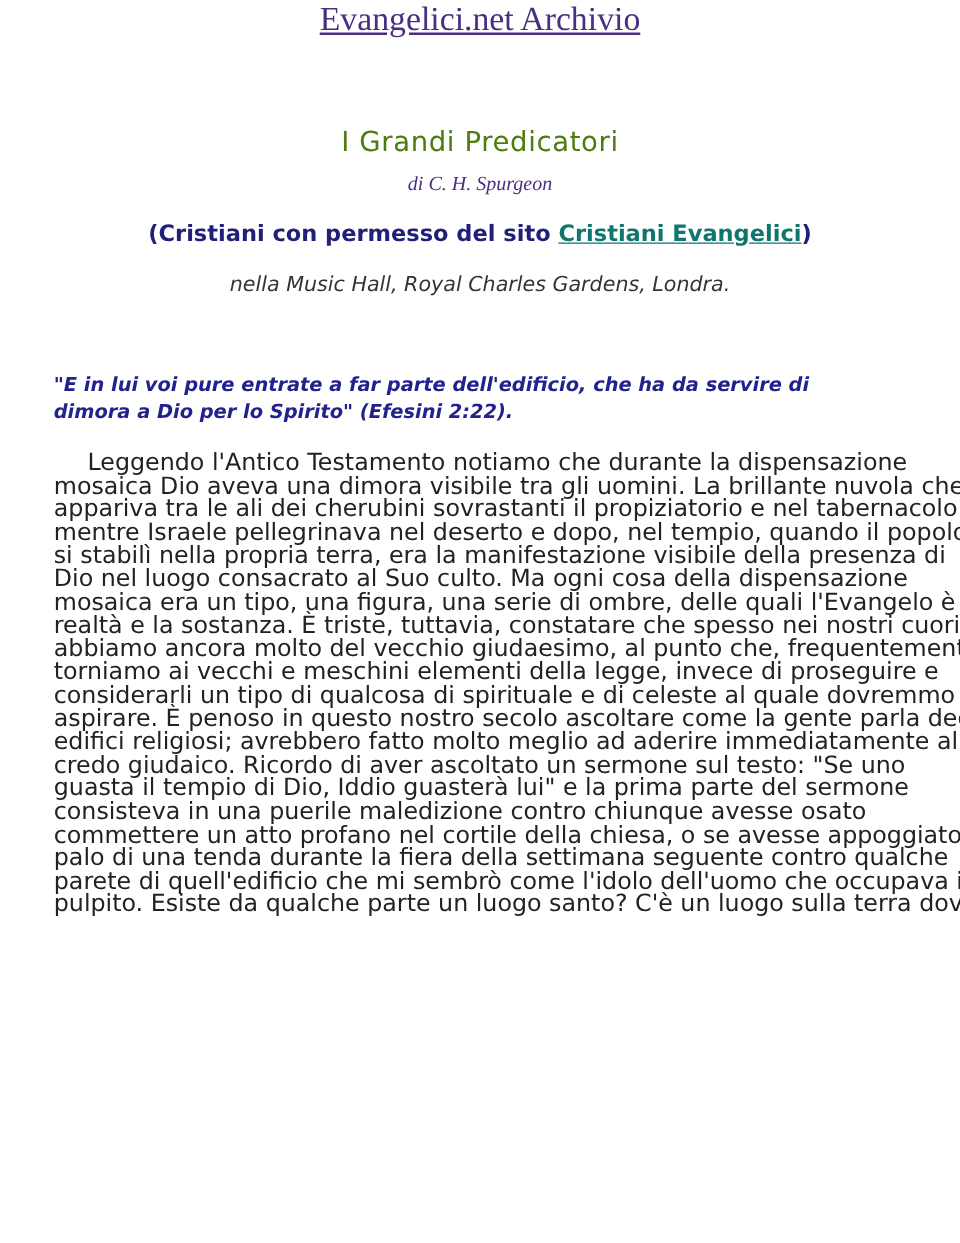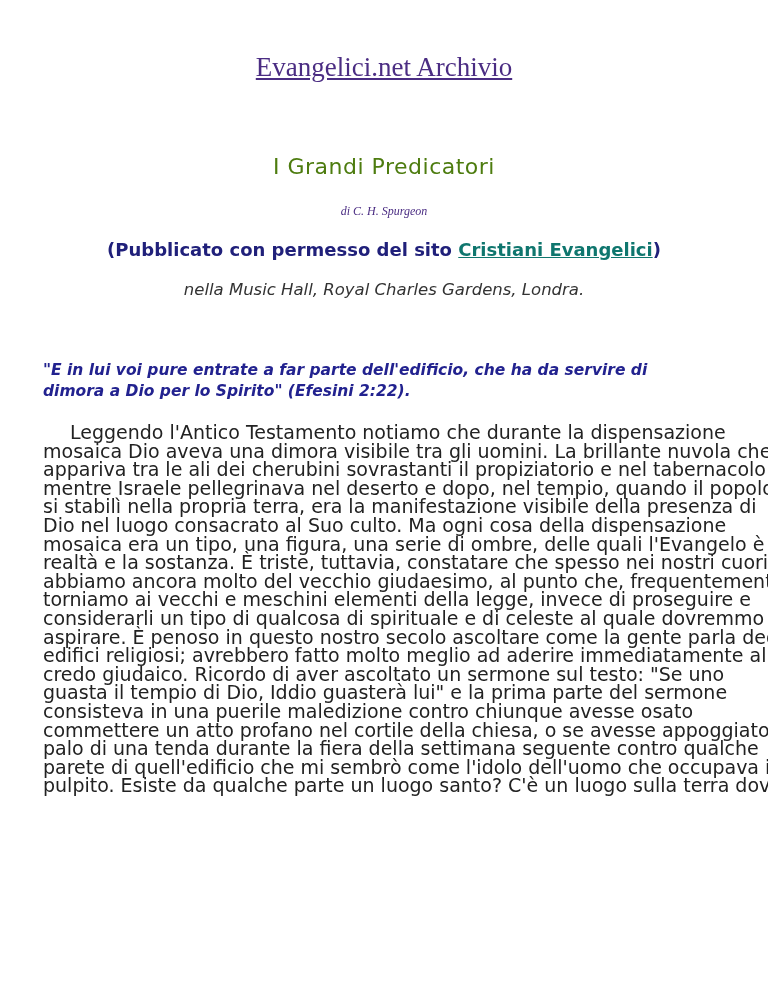--- a/index.html
+++ b/index.html
@@ -5,21 +5,21 @@
   html, body { margin: 0; padding: 0; background: #ffffff; }
   .page {
     width: 768px;
     height: 994px;
     background: #ffffff;
     overflow: hidden;
     font-family: "DejaVu Sans", sans-serif;
     box-sizing: border-box;
   }
   .center { text-align: center; }
-  .archive-link-wrap { padding-top: 52px; }
+  .archive-link-wrap { }
   a.archive-link {
     font-family: "Liberation Serif", serif;
     font-size: 27px;
     color: #4b2d83;
     text-decoration: underline;
     cursor: pointer;
   }
   .series-title {
     margin-top: 71px;
     font-size: 22px;
@@ -27,24 +27,24 @@
     letter-spacing: 0.5px;
   }
   .sermon-title {
     margin-top: 40px;
     font-size: 21px;
     font-weight: bold;
     color: #20207a;
     letter-spacing: 1px;
   }
   .author-line {
-    margin-top: 25px;
+    margin-top: 12px;
     font-family: "Liberation Serif", serif;
     font-style: italic;
-    font-size: 12px;
+    font-size: 16px;
     color: #4b2d83;
   }
   .permission-line {
     margin-top: 20px;
     font-size: 18px;
     font-weight: bold;
     color: #20207a;
   }
   a.perm-link {
     color: #0f766e;
@@ -85,21 +85,21 @@
   <div class="center archive-link-wrap">
     <a class="archive-link">Evangelici.net Archivio</a>
   </div>
 
   <div class="center series-title">I Grandi Predicatori</div>
 
 
   <div class="center author-line">di C. H. Spurgeon</div>
 
   <div class="center permission-line">
-    <span>(Pubblicato con permesso del sito </span><a class="perm-link">Cristiani Evangelici</a><span>)</span>
+    <span>(Cristiani con permesso del sito </span><a class="perm-link">Cristiani Evangelici</a><span>)</span>
   </div>
 
 
   <div class="center sermon-info sermon-info-2">nella Music Hall, Royal Charles Gardens, Londra.</div>
 
   <div class="scripture-quote">"E in lui voi pure entrate a far parte dell'edificio, che ha da servire di
 dimora a Dio per lo Spirito" (Efesini 2:22).</div>
 
   <div class="body-text">Leggendo l'Antico Testamento notiamo che durante la dispensazione
 mosaica Dio aveva una dimora visibile tra gli uomini. La brillante nuvola che

